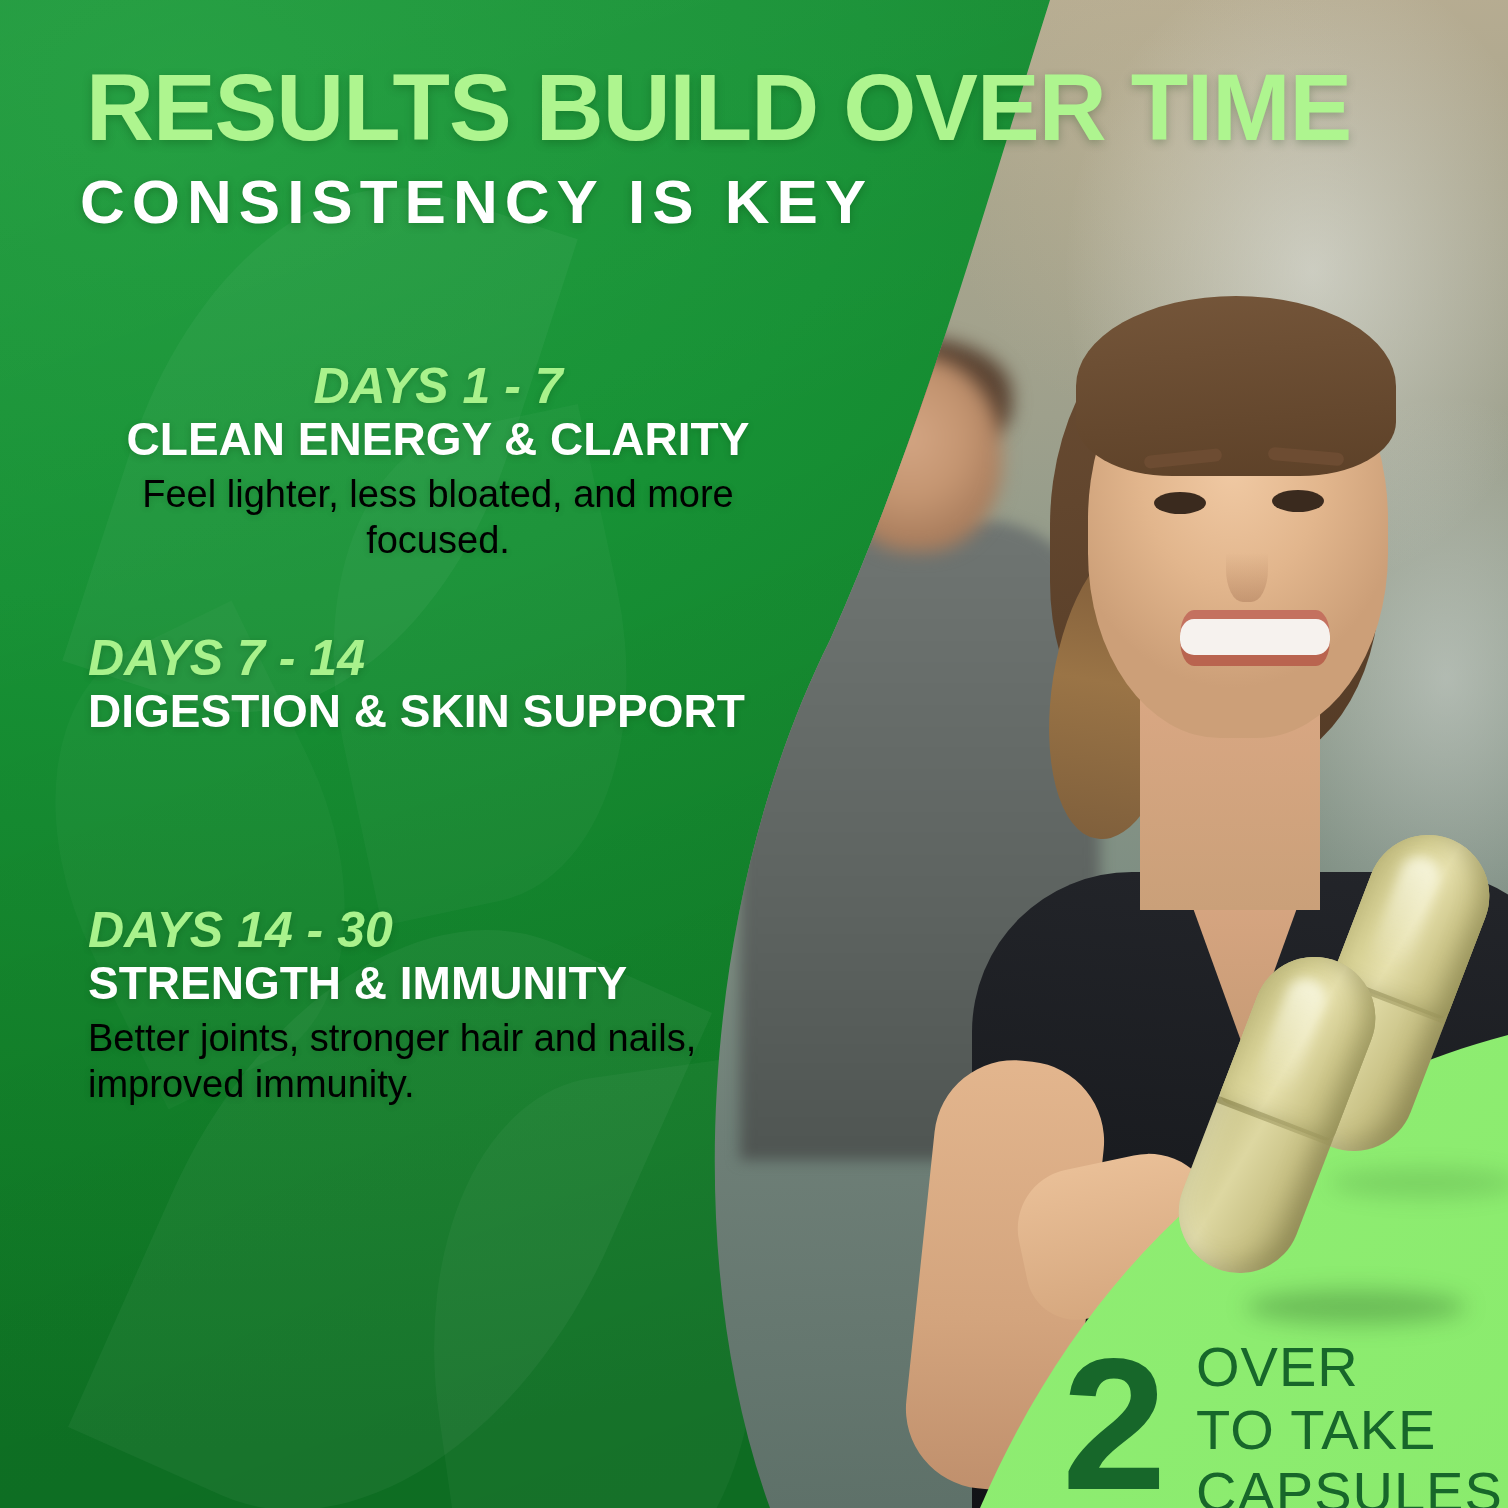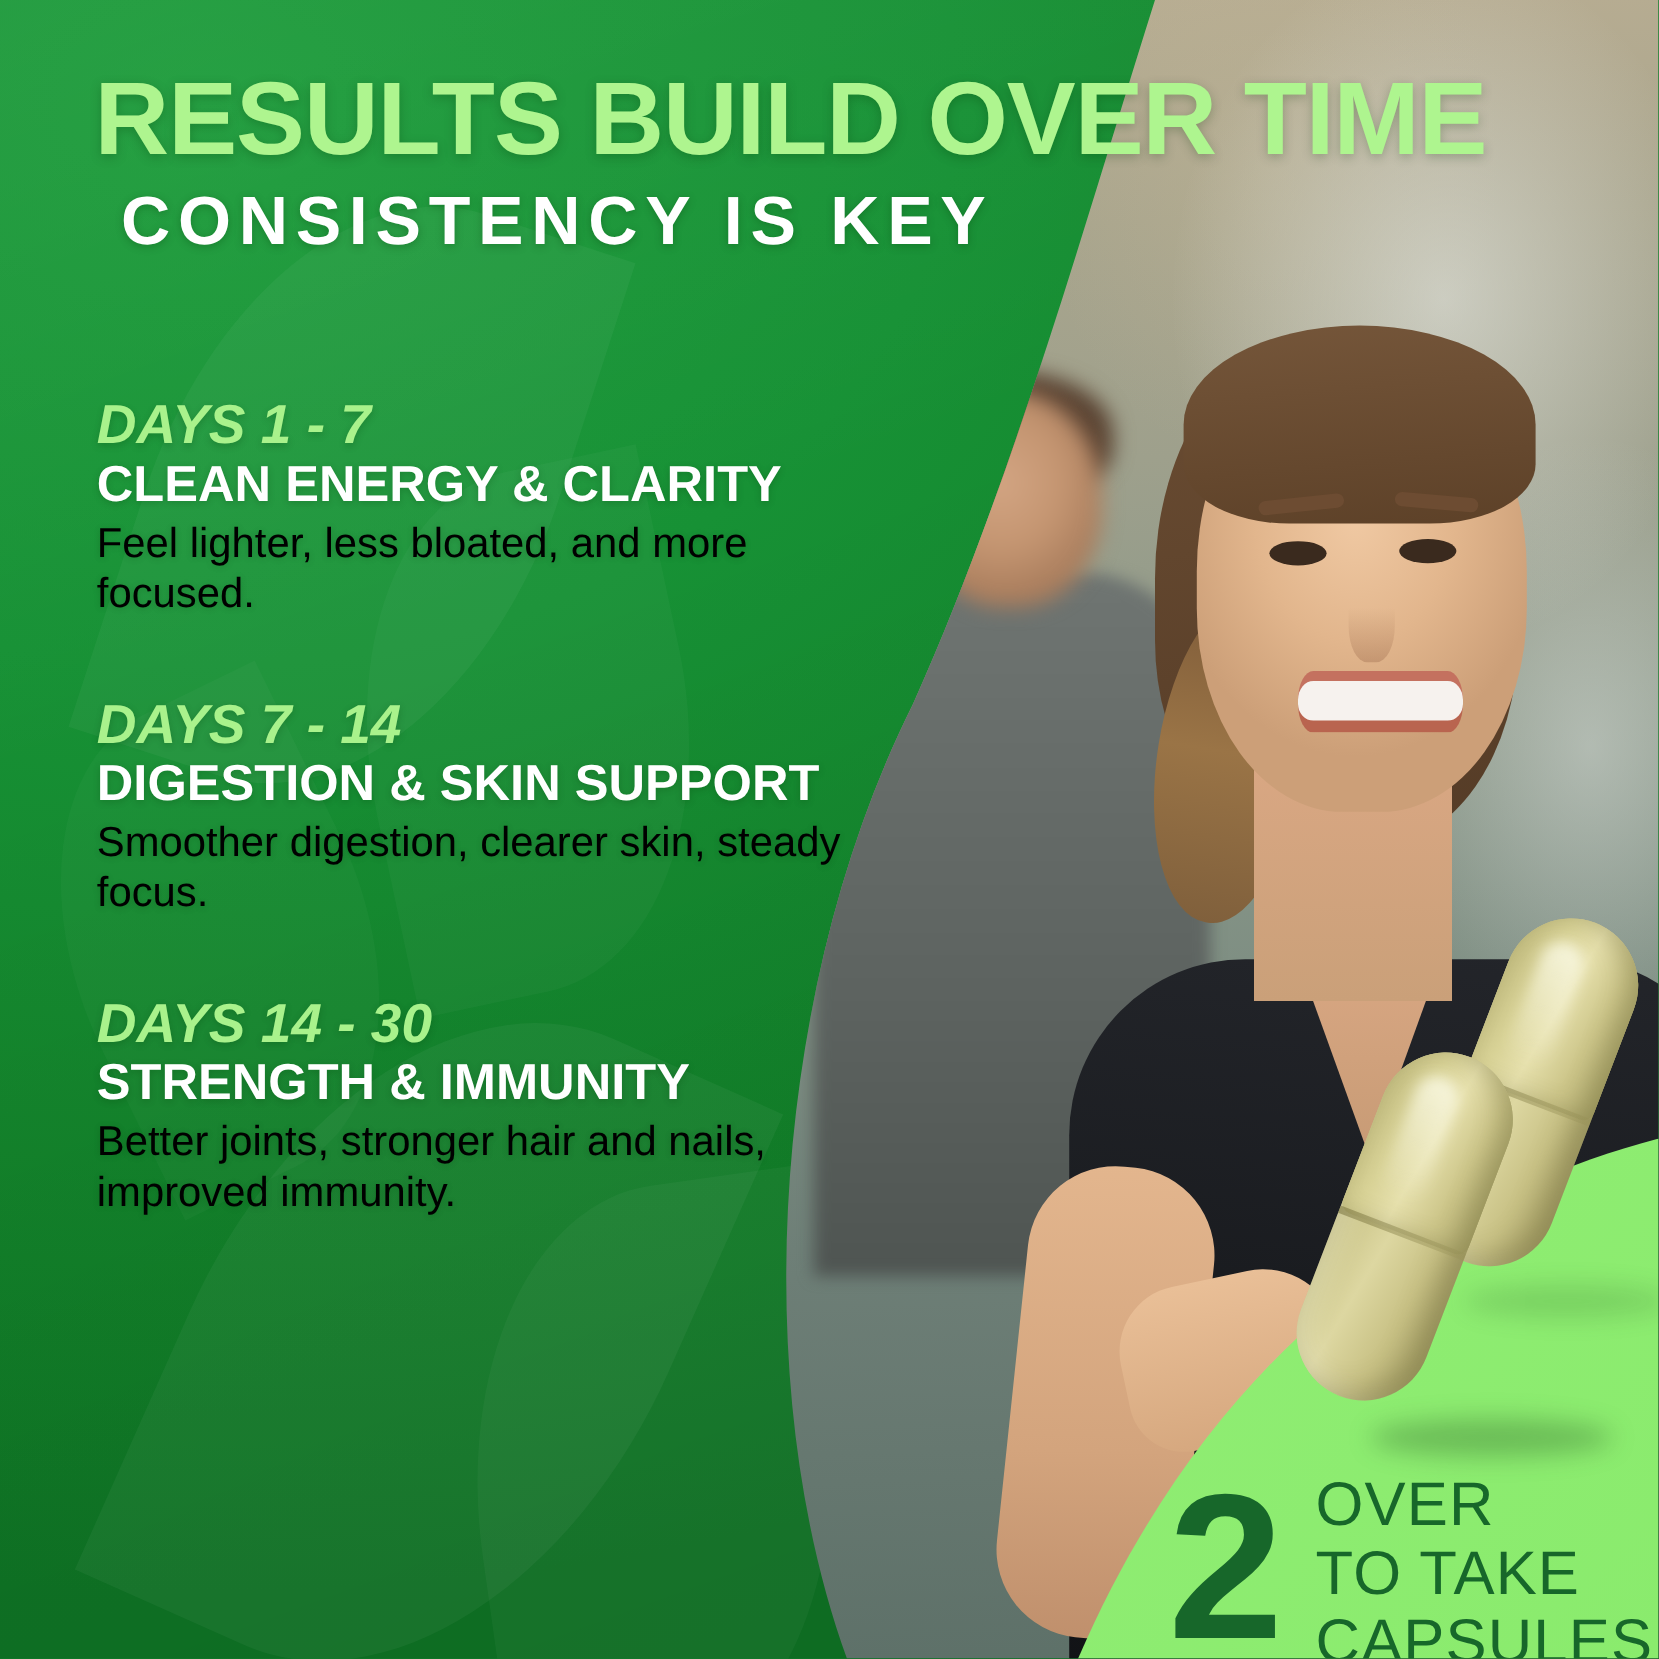--- a/index.html
+++ b/index.html
@@ -164,41 +164,41 @@
 
   
   .headline{
     position:absolute;left:86px;top:62px;width:1370px;
     font-size:94px;line-height:0.98;font-weight:800;letter-spacing:-1px;
     color:#aef58f;
     text-shadow:0 3px 10px rgba(0,50,0,.25);
     white-space:nowrap;
   }
   .subhead{
-    position:absolute;left:110px;top:166px;
+    position:absolute;left:80px;top:166px;
     font-size:62px;font-weight:700;letter-spacing:7px;color:#ffffff;
     text-shadow:0 2px 8px rgba(0,50,0,.28);
     white-space:nowrap;
   }
 
   
   .block{position:absolute;left:88px;width:700px;}
   .block .days{
     font-size:50px;font-weight:800;font-style:italic;color:#a9f28c;letter-spacing:0px;
     line-height:1.04;text-shadow:0 2px 7px rgba(0,50,0,.22);
   }
   .block .title{
     font-size:46px;font-weight:800;color:#ffffff;line-height:1.08;margin-top:3px;
     text-shadow:0 2px 7px rgba(0,50,0,.22);
   }
   .block .desc{
     font-size:38px;font-weight:400;color:#000000;line-height:1.22;margin-top:6px;
     text-shadow:0 1px 6px rgba(0,50,0,.20);
   }
-  .b1{top:360px;}
+  .b1{top:360px;text-align:center;}
   .b2{top:632px;}
   .b3{top:904px;}
   .b4{top:1176px;}
 
   
   .badge-number{
     position:absolute;left:1062px;top:1330px;
     font-size:188px;font-weight:700;line-height:1;color:#17672a;
   }
   .badge-lines{
@@ -263,21 +263,20 @@
 
   <div class="block b1">
     <div class="days">DAYS 1 - 7</div>
     <div class="title">CLEAN ENERGY &amp; CLARITY</div>
     <div class="desc">Feel lighter, less bloated, and more focused.</div>
   </div>
 
   <div class="block b2">
     <div class="days">DAYS 7 - 14</div>
     <div class="title">DIGESTION &amp; SKIN SUPPORT</div>
-    <div class="desc">Smoother digestion, clearer skin, steady focus.</div>
   </div>
 
   <div class="block b3">
     <div class="days">DAYS 14 - 30</div>
     <div class="title">STRENGTH &amp; IMMUNITY</div>
     <div class="desc">Better joints, stronger hair and nails, improved immunity.</div>
   </div>
 
 
   <div class="badge-number">2</div>

